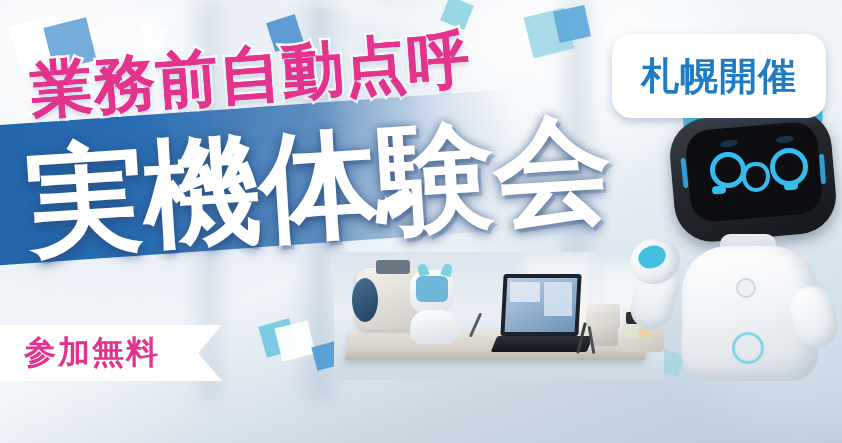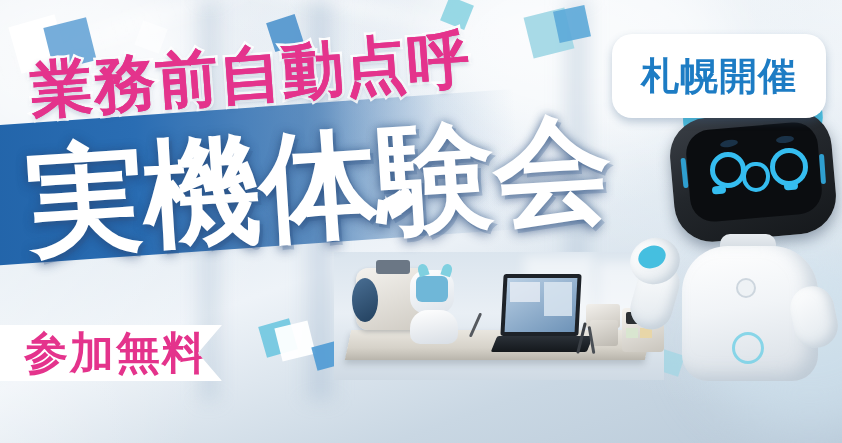--- a/index.html
+++ b/index.html
@@ -95,21 +95,21 @@
   #ribbon{
     position:absolute;left:-10px;top:325px;
     width:232px;height:56px;
     background:#ffffff;
     clip-path:polygon(0 0,232px 0,208px 28px,232px 56px,0 56px);
     box-shadow:0 3px 7px rgba(50,80,120,.25);
     display:flex;align-items:center;
   }
   #ribbon-text{
     margin-left:34px;
-    font-size:44px;font-weight:bold;letter-spacing:2px;
+    font-size:32px;font-weight:bold;letter-spacing:2px;
     color:#e4338c;white-space:nowrap;
   }
 
   
   #infobar{
     position:absolute;left:0;bottom:0;width:842px;height:63px;
     background:linear-gradient(120deg,#2a5f9e 0%,#356fae 38%,#2d69a8 70%,#27588f 100%);
     display:flex;align-items:center;
   }
   #date{

